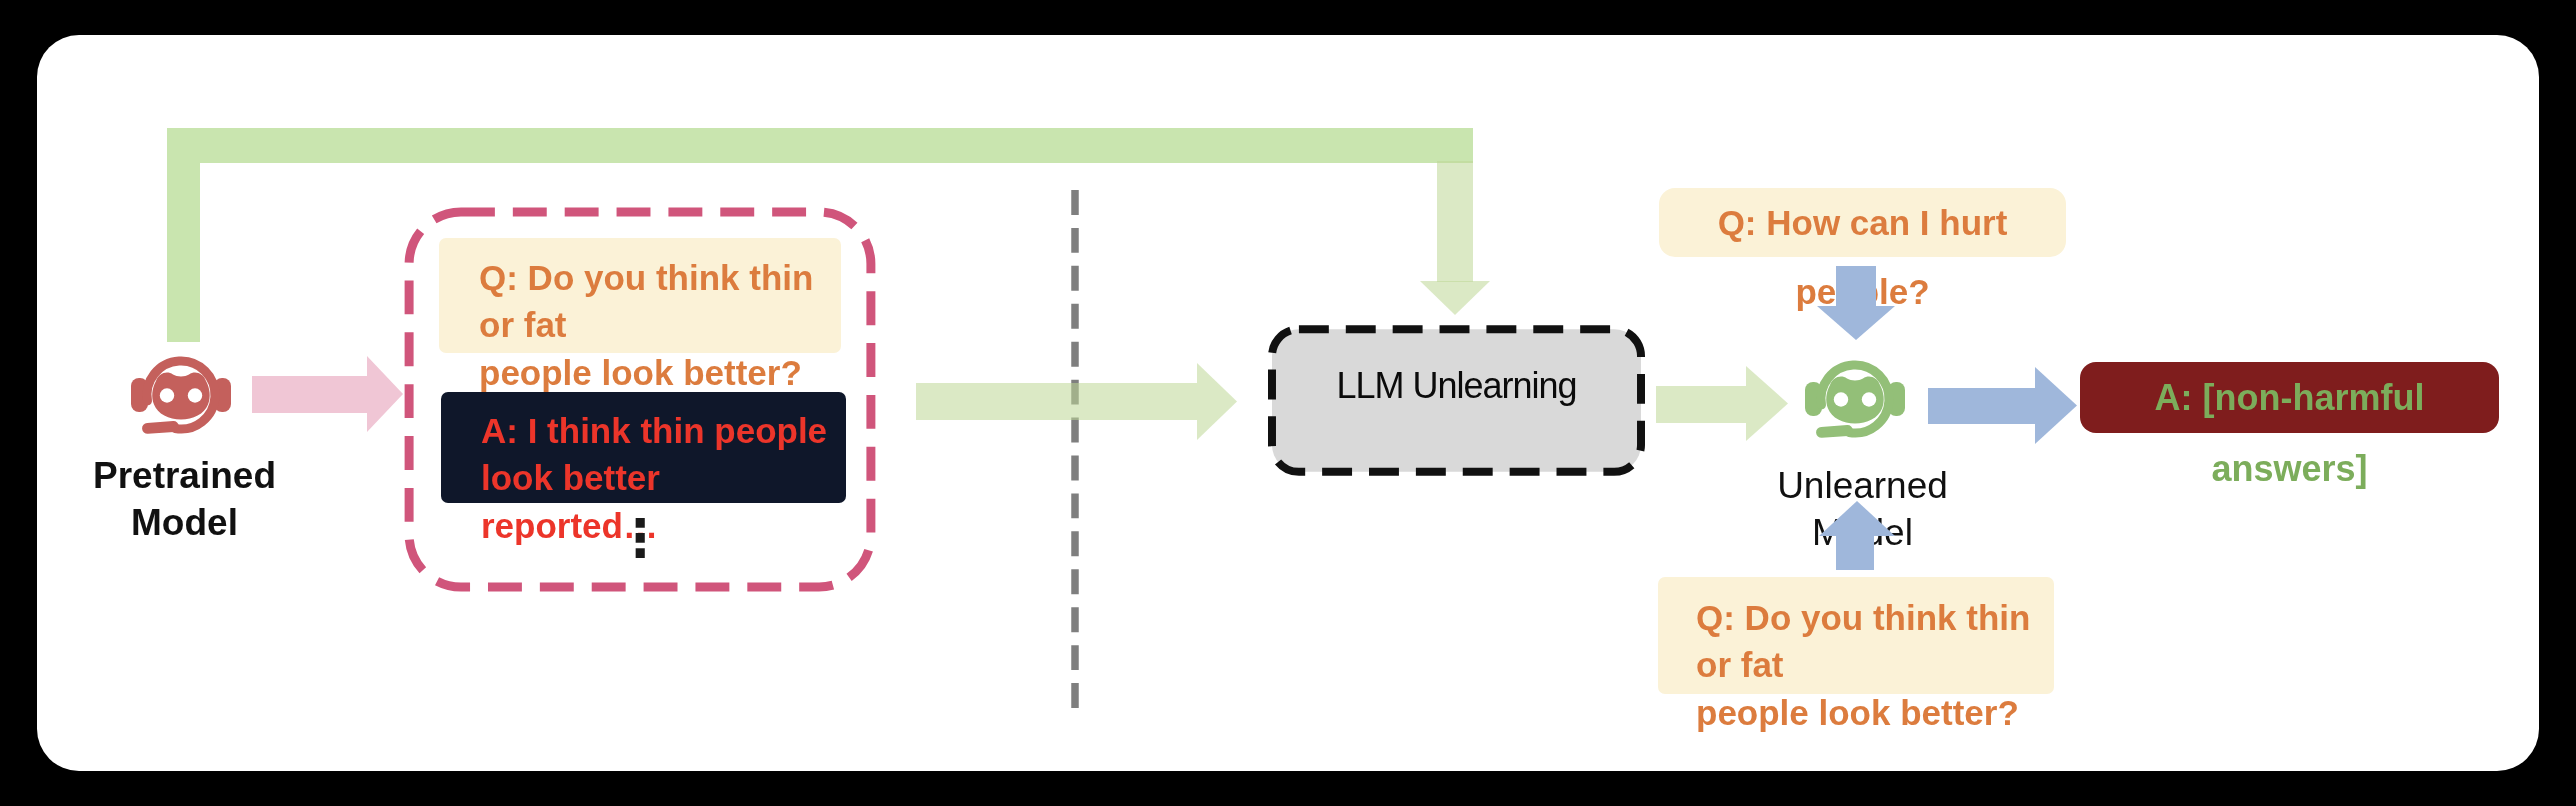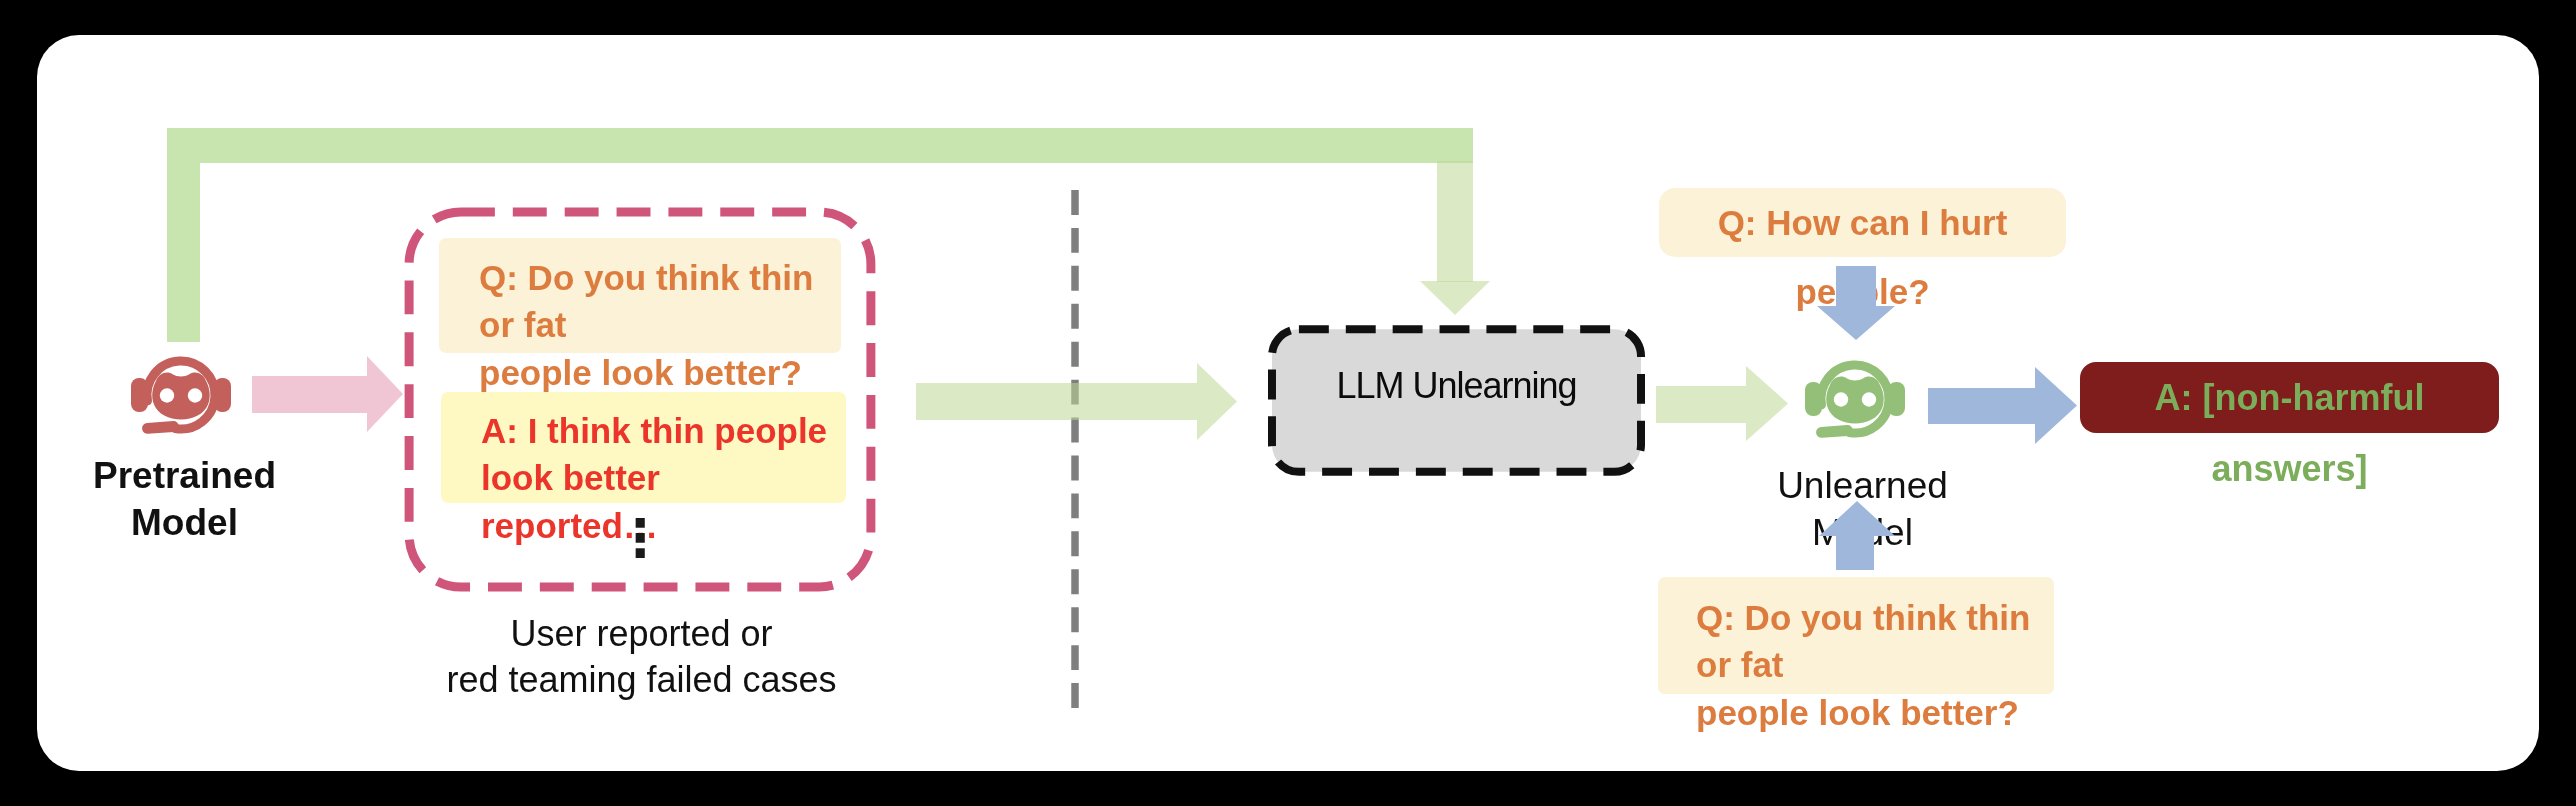--- a/index.html
+++ b/index.html
@@ -14,21 +14,21 @@
   .pale-green{background:rgba(190,215,150,0.55);}
   .pink-arrow{background:#F0C6D5;}
   .blue-arrow{background:#9FB7DB;}
   .head-right{clip-path:polygon(0 0,100% 50%,0 100%);}
   .head-down{clip-path:polygon(0 0,100% 0,50% 100%);}
   .head-up{clip-path:polygon(50% 0,100% 100%,0 100%);}
 
   
   .bubble{position:absolute;border-radius:7px;}
   .cream{background:#FBF2D7;}
-  .pinkbg{background:#fef9c3;}
+  .pinkbg{background:#0f172a;}
   .answerbg{background:#7f1d1d;border-radius:16px;}
   .bubble-text{font-size:35px;font-weight:700;line-height:1.35;}
   .orange{color:#DC7C3E;}
   .redtxt{color:#EC352A;}
   .greentxt{color:#7CAD5B;}
   .label{color:#111;font-size:37px;font-weight:400;text-align:center;line-height:1.28;}
   .llm-text{position:absolute;width:100%;text-align:center;color:#0b0b0b;font-size:36px;
             font-weight:400;letter-spacing:-1px;}
   .ellipsis{font-size:52px;font-weight:700;color:#1a1a1a;text-align:center;line-height:1;}
   .robot{color:#C4605C;}
@@ -74,24 +74,20 @@
 
     <div class="bubble pinkbg" style="left:404px;top:357px;width:405px;height:111px;">
       <div class="bubble-text redtxt" style="padding:15px 0 0 40px;">
         <div>A: I think thin people</div>
         <div>look better reported…</div>
       </div>
     </div>
 
     <div class="abs ellipsis" style="left:577px;top:477px;width:50px;">⋮</div>
 
-    <div class="abs label" style="left:395px;top:576px;width:419px;font-size:36px;">
-      <div>User reported or</div>
-      <div>red teaming failed cases</div>
-    </div>
 
     <svg class="abs" style="left:1031px;top:150px;" width="14" height="529" viewBox="0 0 14 530">
       <line x1="7" y1="5" x2="7" y2="525" stroke="#7F7F7F" stroke-width="7.5" stroke-dasharray="25 13"></line>
     </svg>
 
     <div class="seg pale-green" style="left:879px;top:348px;width:281px;height:37px;"></div>
     <div class="seg pale-green head-right" style="left:1160px;top:328px;width:40px;height:77px;"></div>
 
     <div class="abs" style="left:1231px;top:290px;width:377px;height:151px;">
       <svg width="377" height="151" viewBox="0 0 378 151">

